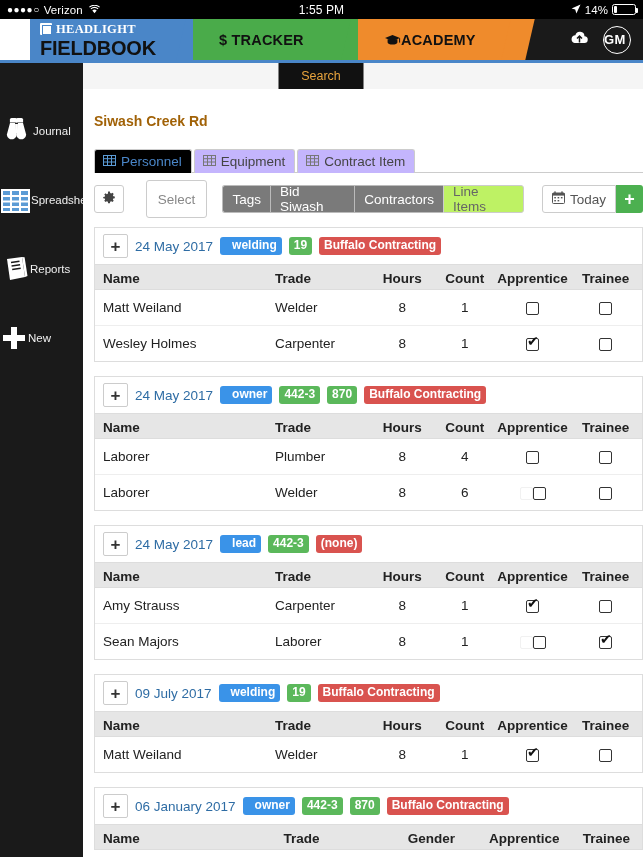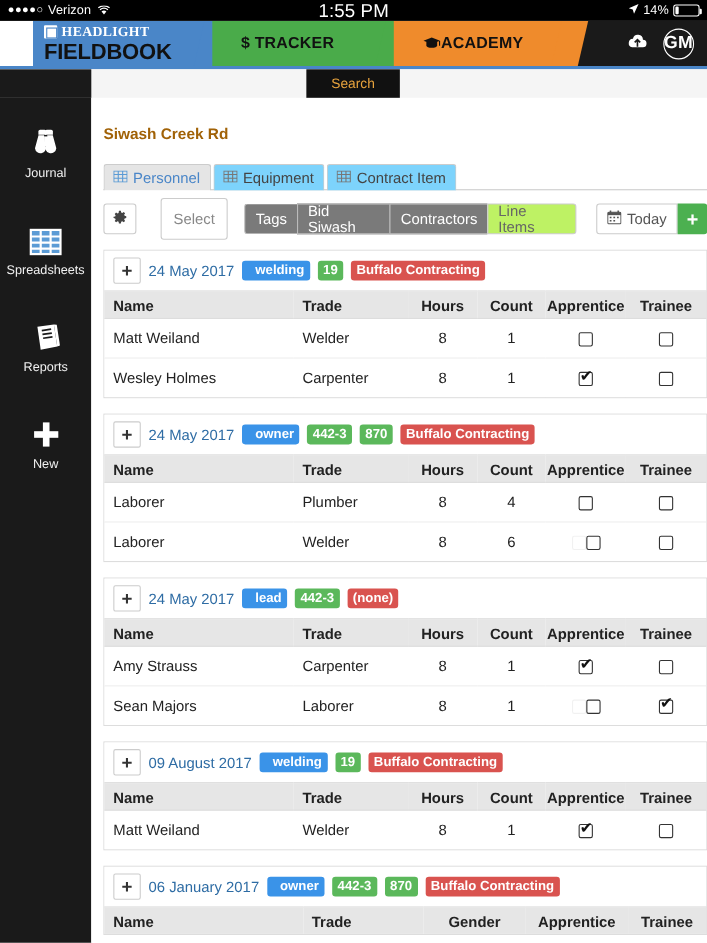--- a/index.html
+++ b/index.html
@@ -18,21 +18,21 @@
     font-size: 11.5px; letter-spacing: .1px;
     padding: 0 7px; position: relative;
   }
   .sb-left { display: flex; align-items: center; gap: 4px; }
   .sb-dots { letter-spacing: .5px; font-size: 10px; }
   .sb-carrier { font-size: 11.5px; }
   .wifi-icon { display: inline-block; width: 11px; height: 9px; position: relative; margin-left: 2px;}
   .wifi-icon svg { display:block; }
   .sb-time {
     position: absolute; left: 0; right: 0; text-align: center;
-    font-size: 17px; font-weight: 400; pointer-events: none;
+    font-size: 12px; font-weight: 400; pointer-events: none;
   }
   .sb-right { margin-left: auto; display: flex; align-items: center; gap: 4px; }
   .loc-icon { display:inline-block; }
   .battery {
     width: 24px; height: 10.5px; border: 1px solid #fff; border-radius: 2.5px;
     position: relative; display: inline-block;
   }
   .battery::after{
     content:""; position:absolute; right:-3px; top:3px; width:2px;height:4.5px;
     background:#fff; border-radius:0 1px 1px 0;
@@ -83,22 +83,22 @@
   }
   .brand-orange::after{
     content:""; position:absolute; right:-12px; top:0; bottom:0; width:24px;
     background:#ef8b2c; transform: skewX(-13deg);
   }
   .nav-label { font-weight:bold; font-size:14.5px; color:#111; letter-spacing:.2px; position:relative; z-index:2; white-space:nowrap;}
   .brand-right { margin-left:auto; display:flex; align-items:center; gap:14px; padding-right:12px; }
   .cloud-icon { color:#fff; }
   .avatar {
     width:28px;height:28px;border-radius:50%;border:1.5px solid #fff;
-    color:#fff; display:flex;align-items:center;justify-content:flex-end;
-    font-size:16px; font-weight:bold; letter-spacing:.3px;
+    color:#fff; display:flex;align-items:center;justify-content:flex-start;
+    font-size:13px; font-weight:bold; letter-spacing:.3px;
   }
   .brand-underline{ height:3px; background:#4a86c8; }
 
   
   .searchstrip {
     height: 26px; background:#f5f5f5; display:flex; align-items:stretch;
     position:relative;
   }
   .ss-left { width:83px; background:#1a1a1a; }
   .search-box {
@@ -107,42 +107,42 @@
     color:#e8a33d; font-size:12.5px; display:flex; align-items:center; justify-content:center;
   }
 
   
   .body-wrap { display:flex; height: 811px; }
 
   .sidebar {
     width:83px; background:#1a1a1a; flex:0 0 83px;
     padding-top:20px; display:flex; flex-direction:column; align-items:center;
   }
-  .side-item { width:100%; display:flex; flex-direction:column; align-items:center; margin-bottom:33px; }
+  .side-item { width:100%; display:flex; align-items:center; margin-bottom:33px; }
   .side-ico { height:36px; display:flex; align-items:flex-end; justify-content:center; }
   .side-label { color:#f0f0f0; font-size:11.5px; margin-top:7px; }
 
   .content {
     flex:1; background:#fff; overflow:hidden; position:relative;
     padding-left:11px;
   }
   .page-title { font-size:14px; font-weight:bold; color:#a16207; margin-top:24px; }
 
   
   .tabs { display:flex; align-items:flex-end; margin-top:14px; position:relative; height:30px;}
   .tabs::after{
     content:""; position:absolute; left:0; right:0; bottom:0; height:1px; background:#ccc;
   }
   .tab {
-    border:1px solid #ccc; border-bottom:none; background:#7dd3fc;
+    border:1px solid #ccc; border-bottom:none; background:#c4b5fd;
     padding:5px 9px 5px 8px; font-size:13.5px; color:#444;
     border-radius:3px 3px 0 0; margin-right:2px; position:relative; z-index:2;
     display:flex; align-items:center; gap:5px; line-height:1;
   }
-  .tab.active { background:#e5e5e5; color:#4a86c8; border-color:#ccc;text-align:center; }
+  .tab.active { background:#000000; color:#4a86c8; border-color:#ccc;text-align:center; }
   .tab.active::after{
     content:""; position:absolute; left:0; right:0; bottom:-1px; height:1px; background:#fff;
   }
   .grid-ico { display:inline-block; }
 
   
   .toolbar { display:flex; align-items:center; margin-top:12px; gap:0; height:28px; }
   .btn {
     border:1px solid #ccc; background:#fff; height:28px;
     display:flex; align-items:center; justify-content:center;
@@ -567,21 +567,21 @@
                   <td class="c-count">1</td>
                   <td class="c-app" style="text-align: center;"><span class="cbx ghost"></span><span class="cbx"></span></td>
                   <td class="c-train"><span class="cbx checked"></span></td>
                 </tr>
               </tbody>
             </table>
           </div>
           <div class="card">
             <div class="card-head">
               <div class="card-plus">+</div>
-              <span class="card-date">09 August 2017</span>
+              <span class="card-date">09 July 2017</span>
               <span class="tag blue">welding</span>
               <span class="tag green">19</span>
               <span class="tag red">Buffalo Contracting</span>
             </div>
             <table>
               <thead>
                 <tr>
                   <th class="c-name">Name</th>
                   <th class="c-trade">Trade</th>
                   <th class="c-hours">Hours</th>

